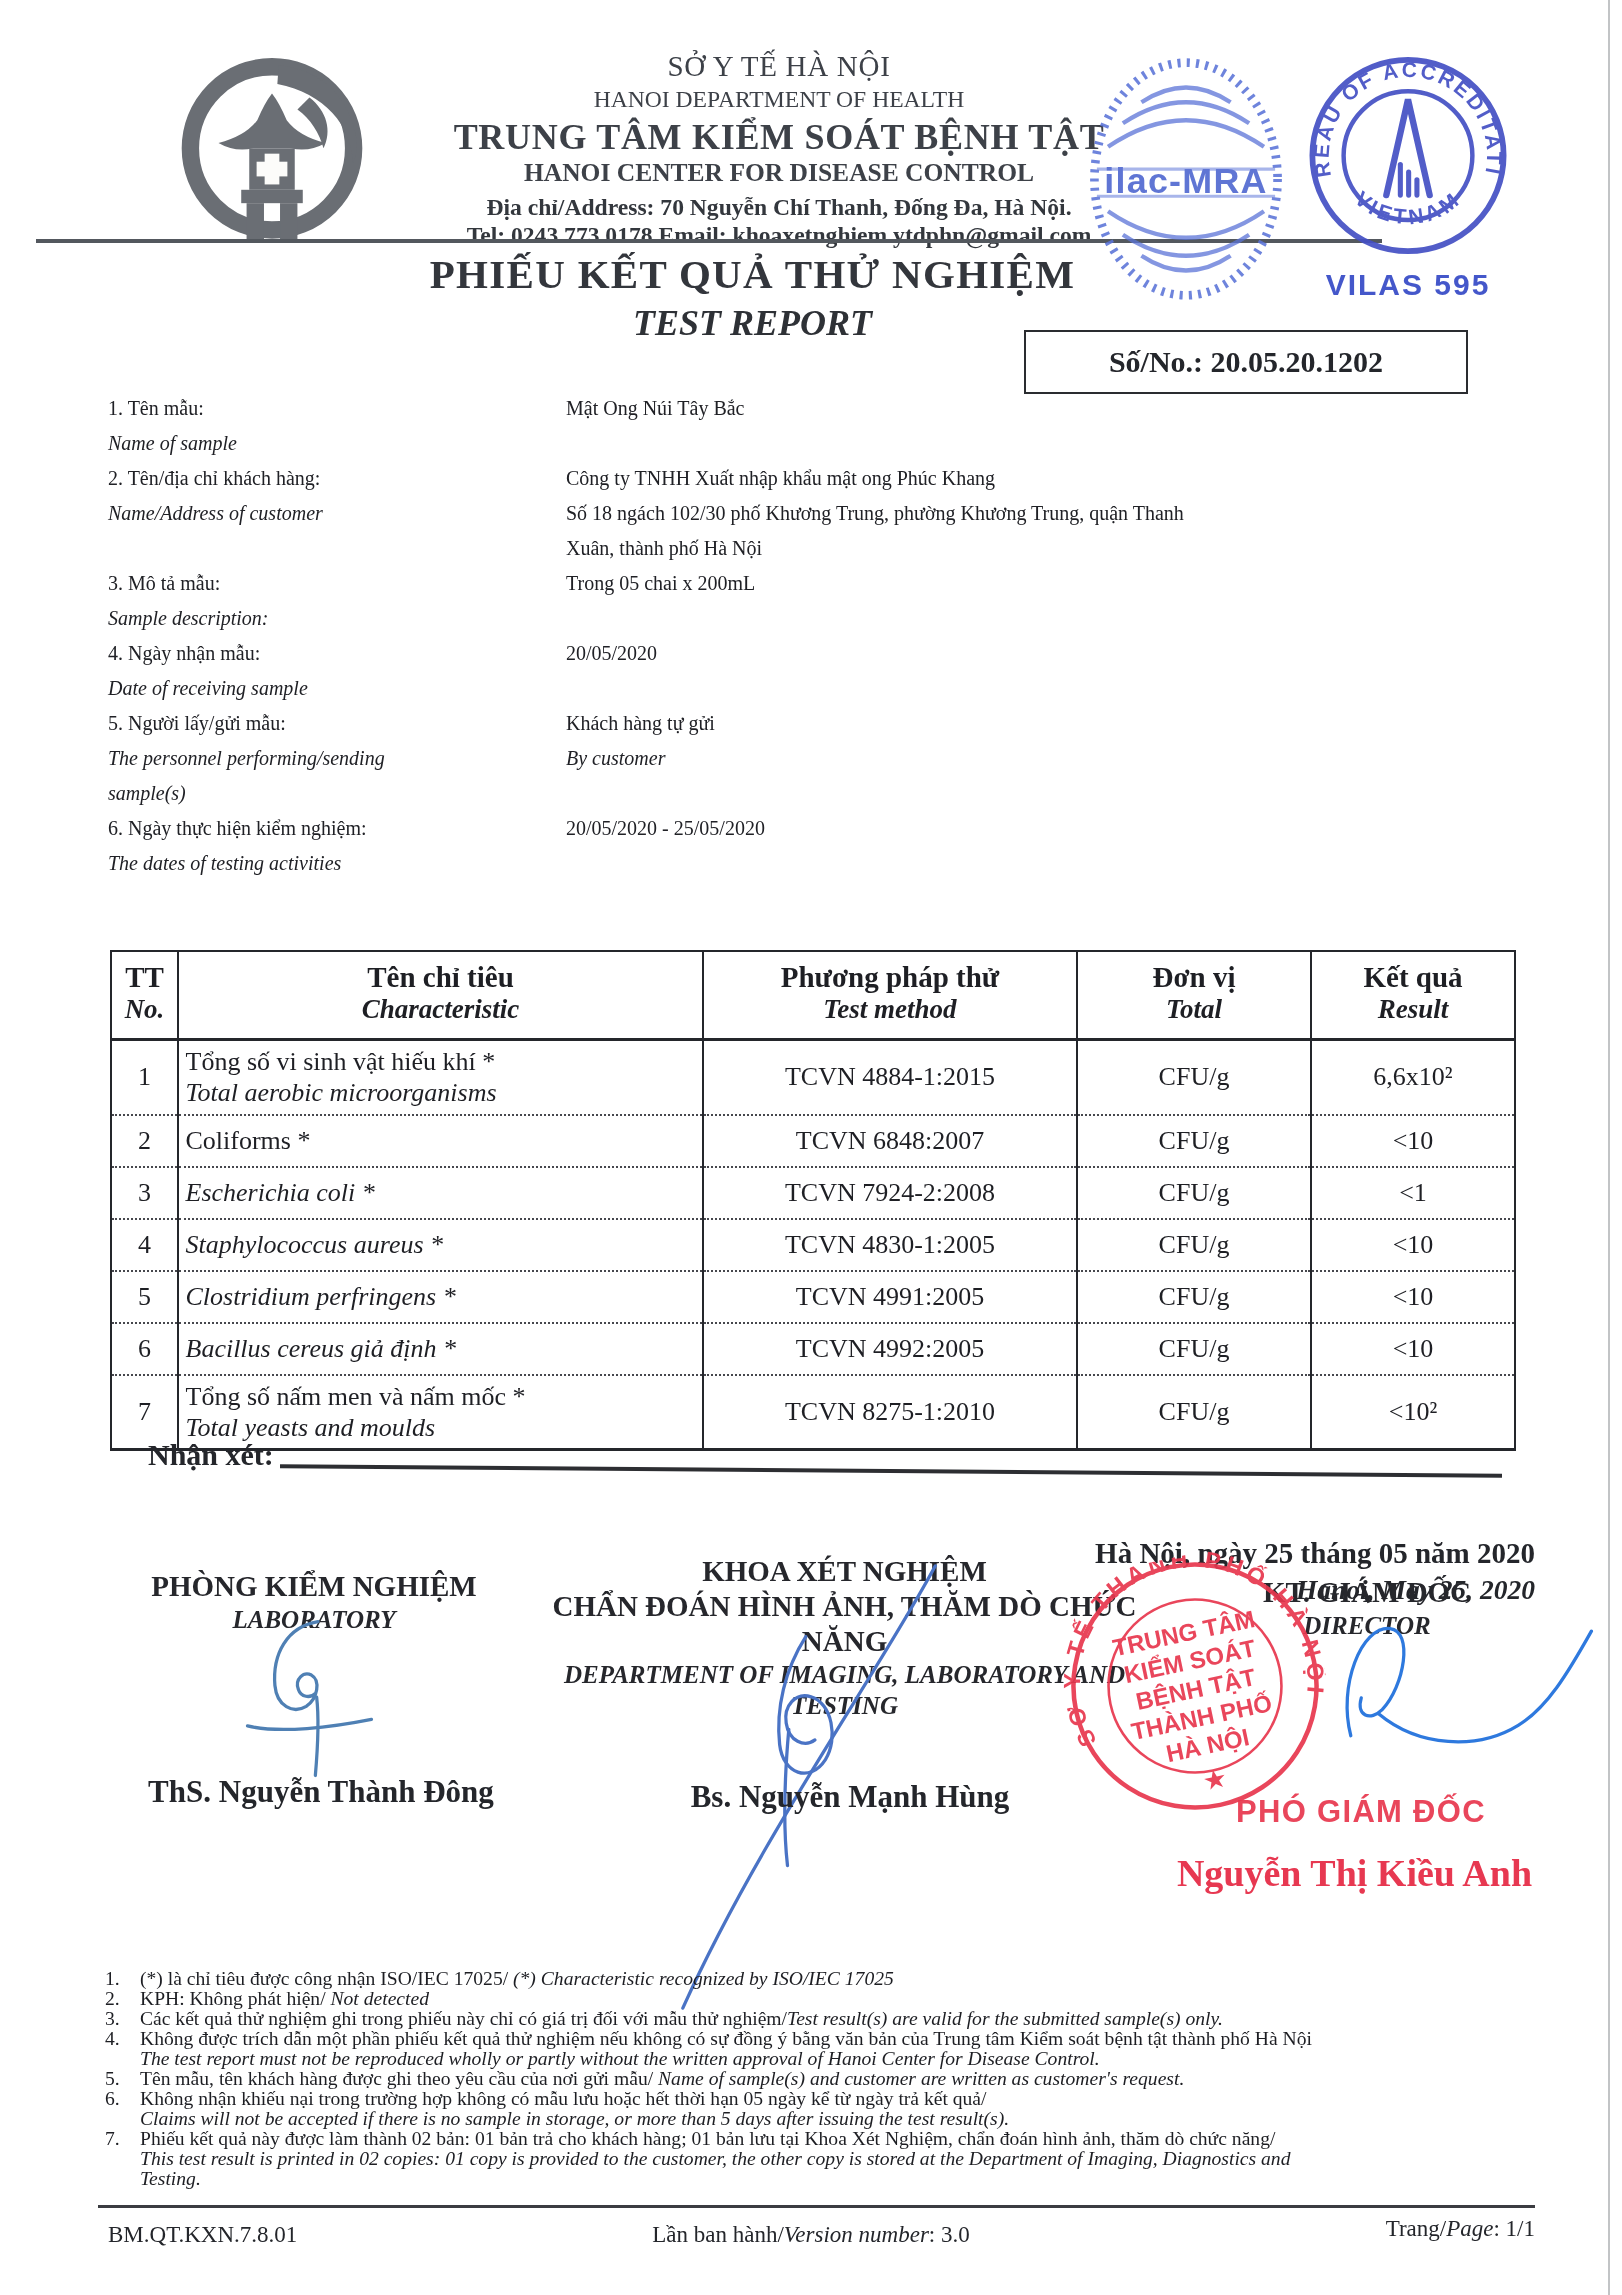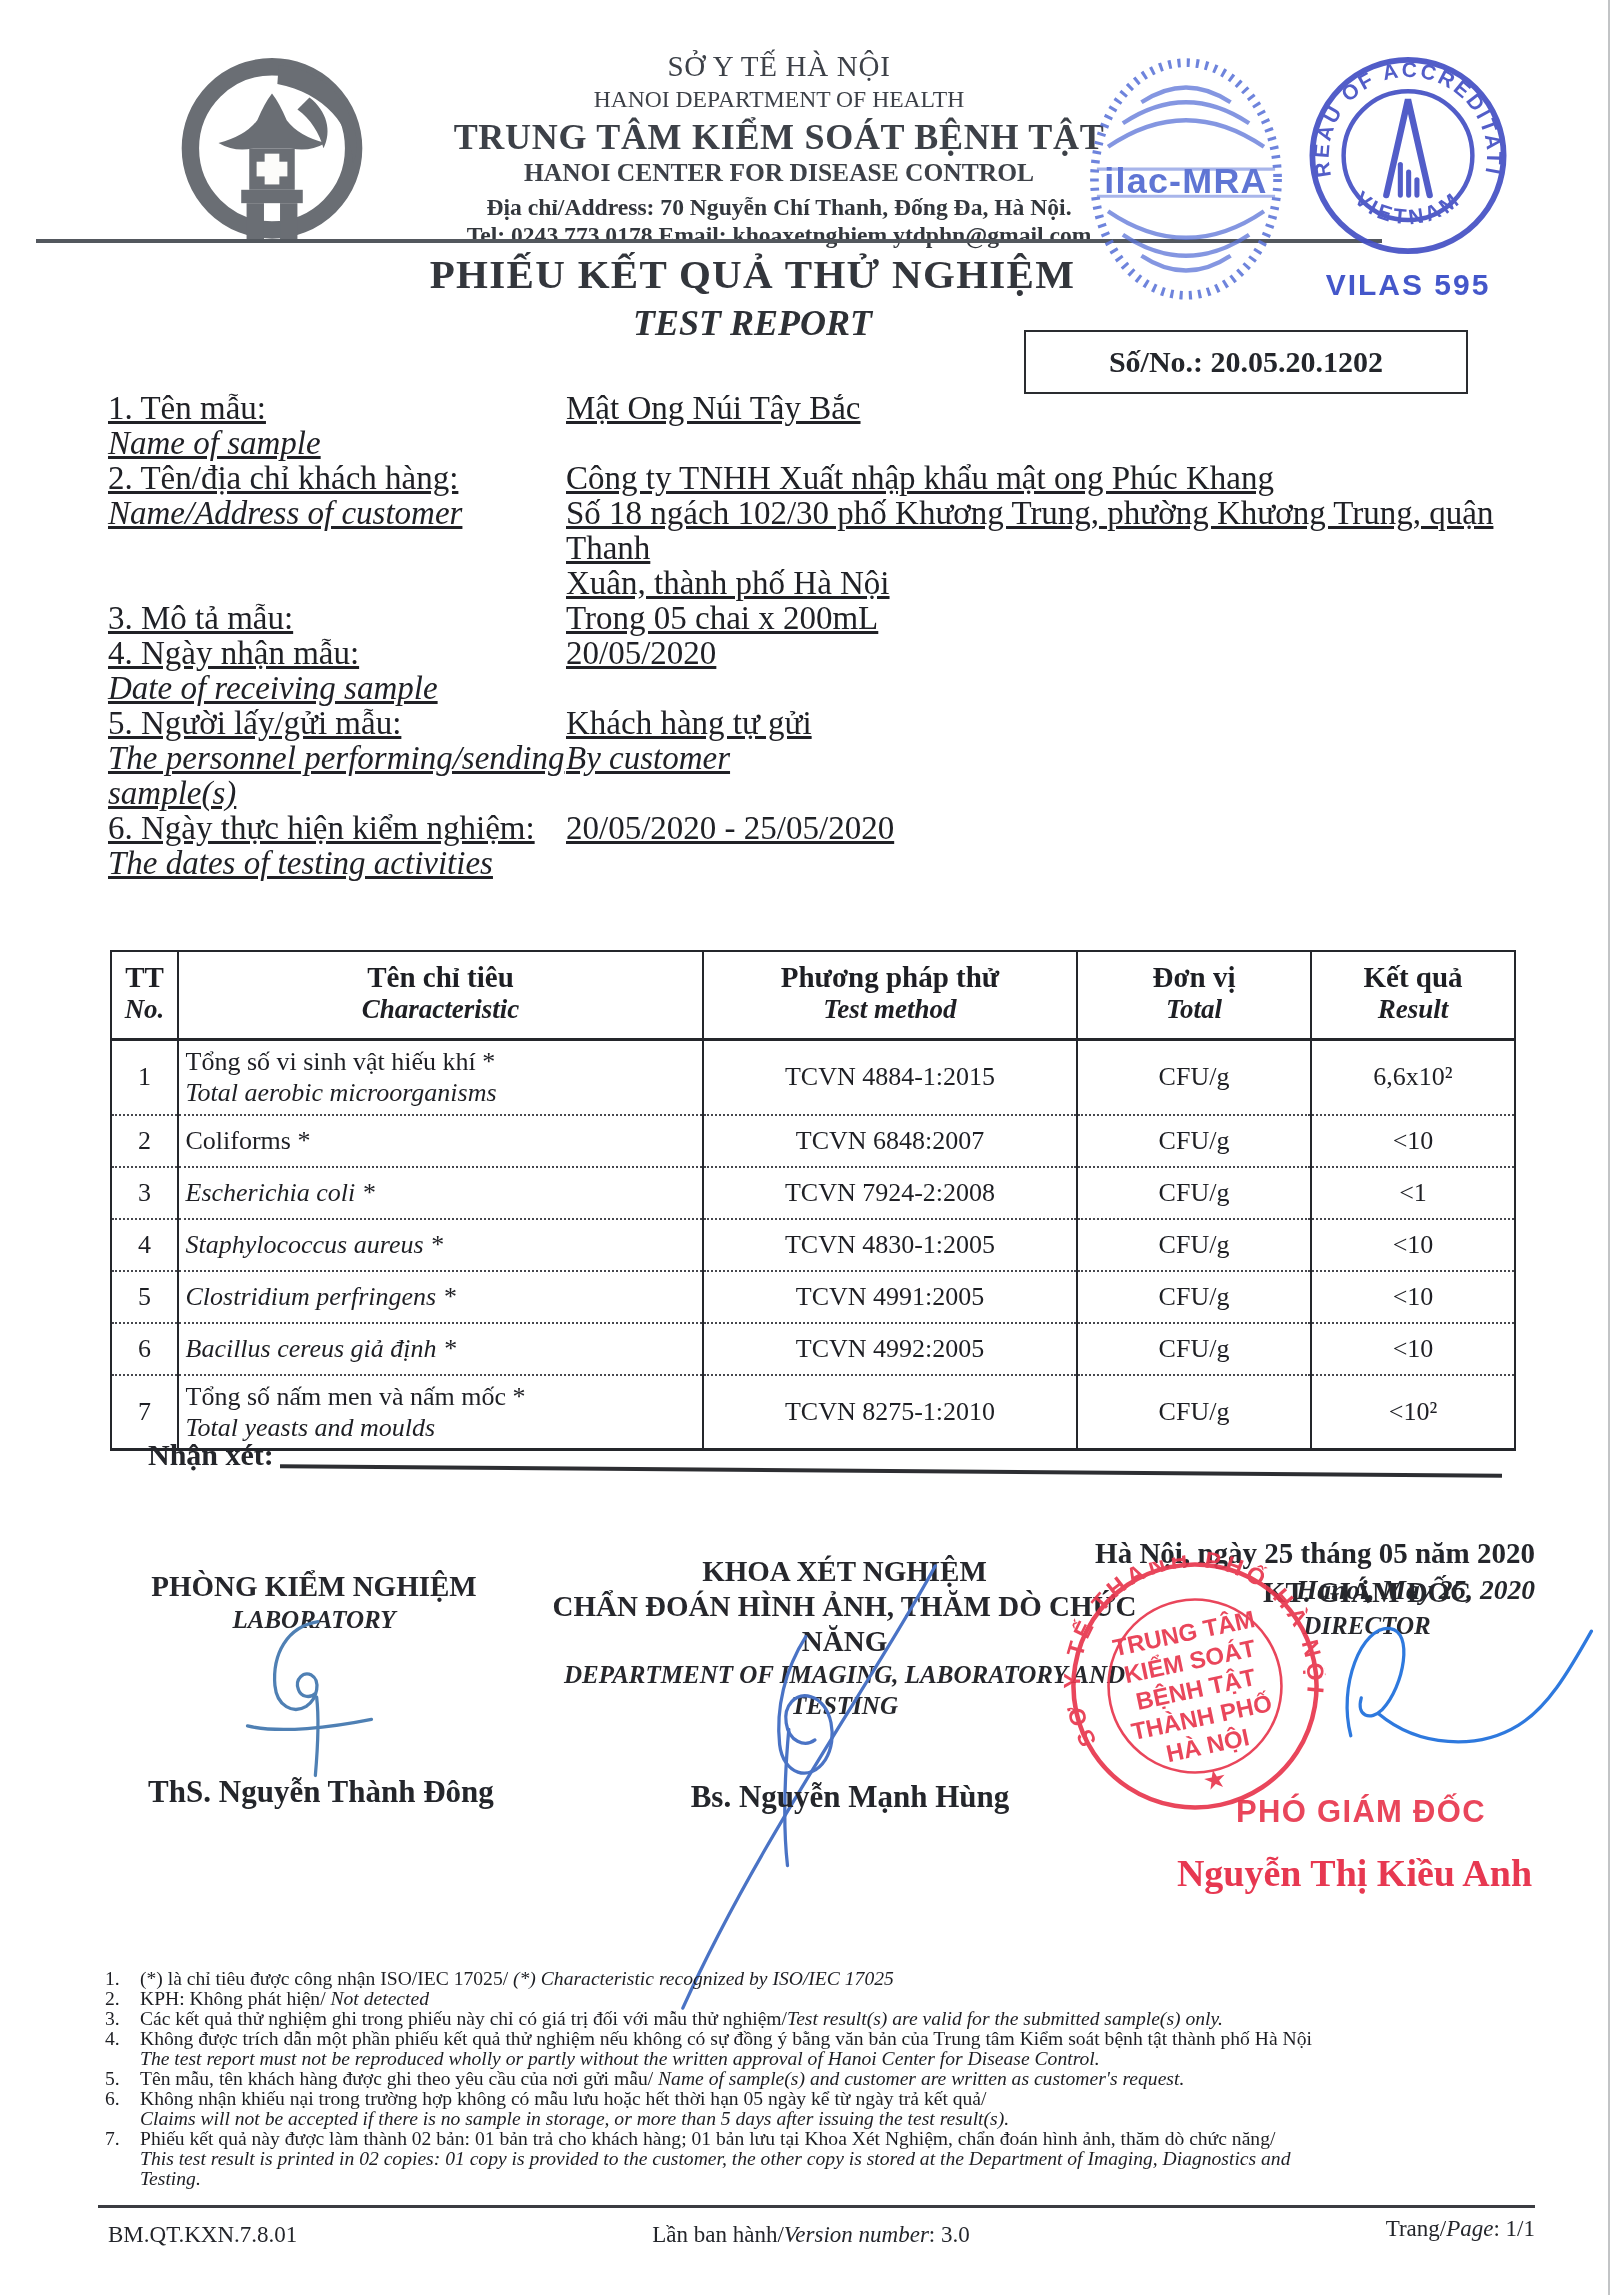--- a/index.html
+++ b/index.html
@@ -26,21 +26,21 @@
 
   
   .title-vi{position:absolute;left:275px;top:250px;width:955px;text-align:center;
             font-size:41px;font-weight:700;letter-spacing:1.3px;color:#33363c;}
   .title-en{position:absolute;left:275px;top:302px;width:955px;text-align:center;
             font-size:36px;font-weight:700;font-style:italic;color:#2e3136;}
   .no-box{position:absolute;left:1024px;top:330px;width:440px;height:60px;border:2.6px solid #2a2c30;
           display:flex;align-items:center;justify-content:center;font-size:30px;font-weight:700;}
 
   
-  .fields{position:absolute;left:108px;top:391px;width:1423px;font-size:33px;line-height:35px;color:#202126;text-decoration:underline;}
+  .fields{position:absolute;left:108px;top:391px;width:1423px;font-size:20px;line-height:35px;color:#202126;}
   .field{display:flex;align-items:flex-start;}
   .f-label{width:458px;flex:none;}
   .f-value{flex:1;}
   .en,.run-i{font-style:italic;}
 
   
   .rtable{position:absolute;left:110px;top:950px;border-collapse:collapse;table-layout:fixed;
           font-size:26px;color:#1e1f24;}
   .rtable,.rtable th{border:2.6px solid #24262b;}
   .rtable th{border-bottom:3.3px solid #24262b;padding:9.2px 3.9px 13px;vertical-align:middle;}
@@ -183,20 +183,21 @@
       </div>
       <div class="f-value">
         <div>Công ty TNHH Xuất nhập khẩu mật ong Phúc Khang</div>
         <div>Số 18 ngách 102/30 phố Khương Trung, phường Khương Trung, quận Thanh</div>
         <div>Xuân, thành phố Hà Nội</div>
       </div>
     </div>
     <div class="field">
       <div class="f-label">
         <div>3. Mô tả mẫu:</div>
+        <div class="en">Sample description:</div>
       </div>
       <div class="f-value">
         <div>Trong 05 chai x 200mL</div>
       </div>
     </div>
     <div class="field">
       <div class="f-label">
         <div>4. Ngày nhận mẫu:</div>
         <div class="en">Date of receiving sample</div>
       </div>

